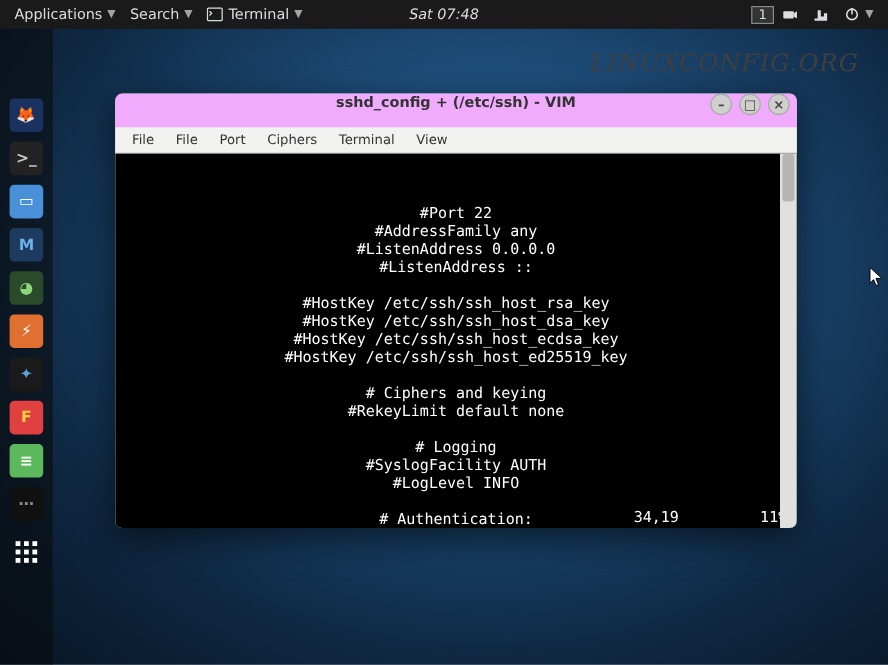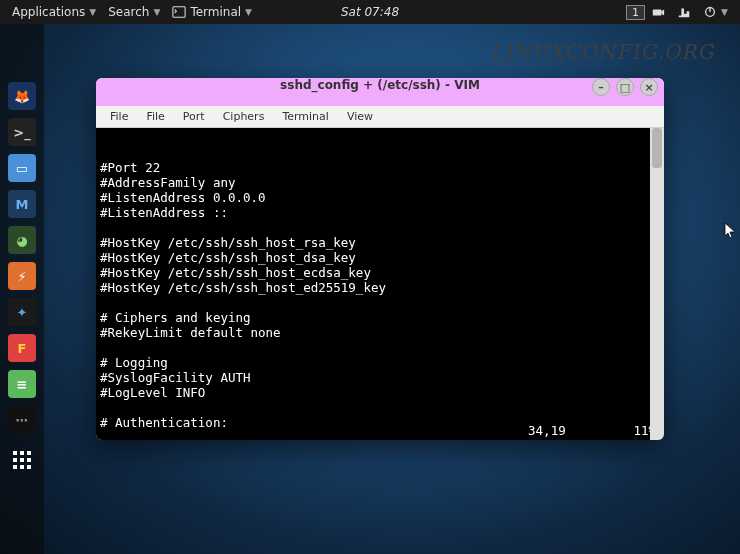--- a/index.html
+++ b/index.html
@@ -141,24 +141,25 @@
   border-bottom: 1px solid #d0d0ce;
 }
 .menubar .menu-item { padding: 2px 8px; cursor: pointer; }
 .terminal {
   flex: 1;
   background: #000;
   color: #fff;
   font-family: "DejaVu Sans Mono", monospace;
   font-size: 12.5px;
   line-height: 15px;
-  padding: 2px 4px;
+  padding: 12px 4px;
   position: relative;
   white-space: pre;
   overflow: hidden;
+  text-align: center;
 }
 .terminal .line { min-height: 15px; }
 .scrollbar {
   position: absolute;
   right: 0;
   top: 50px;
   bottom: 0;
   width: 14px;
   background: #e0e0de;
 }

